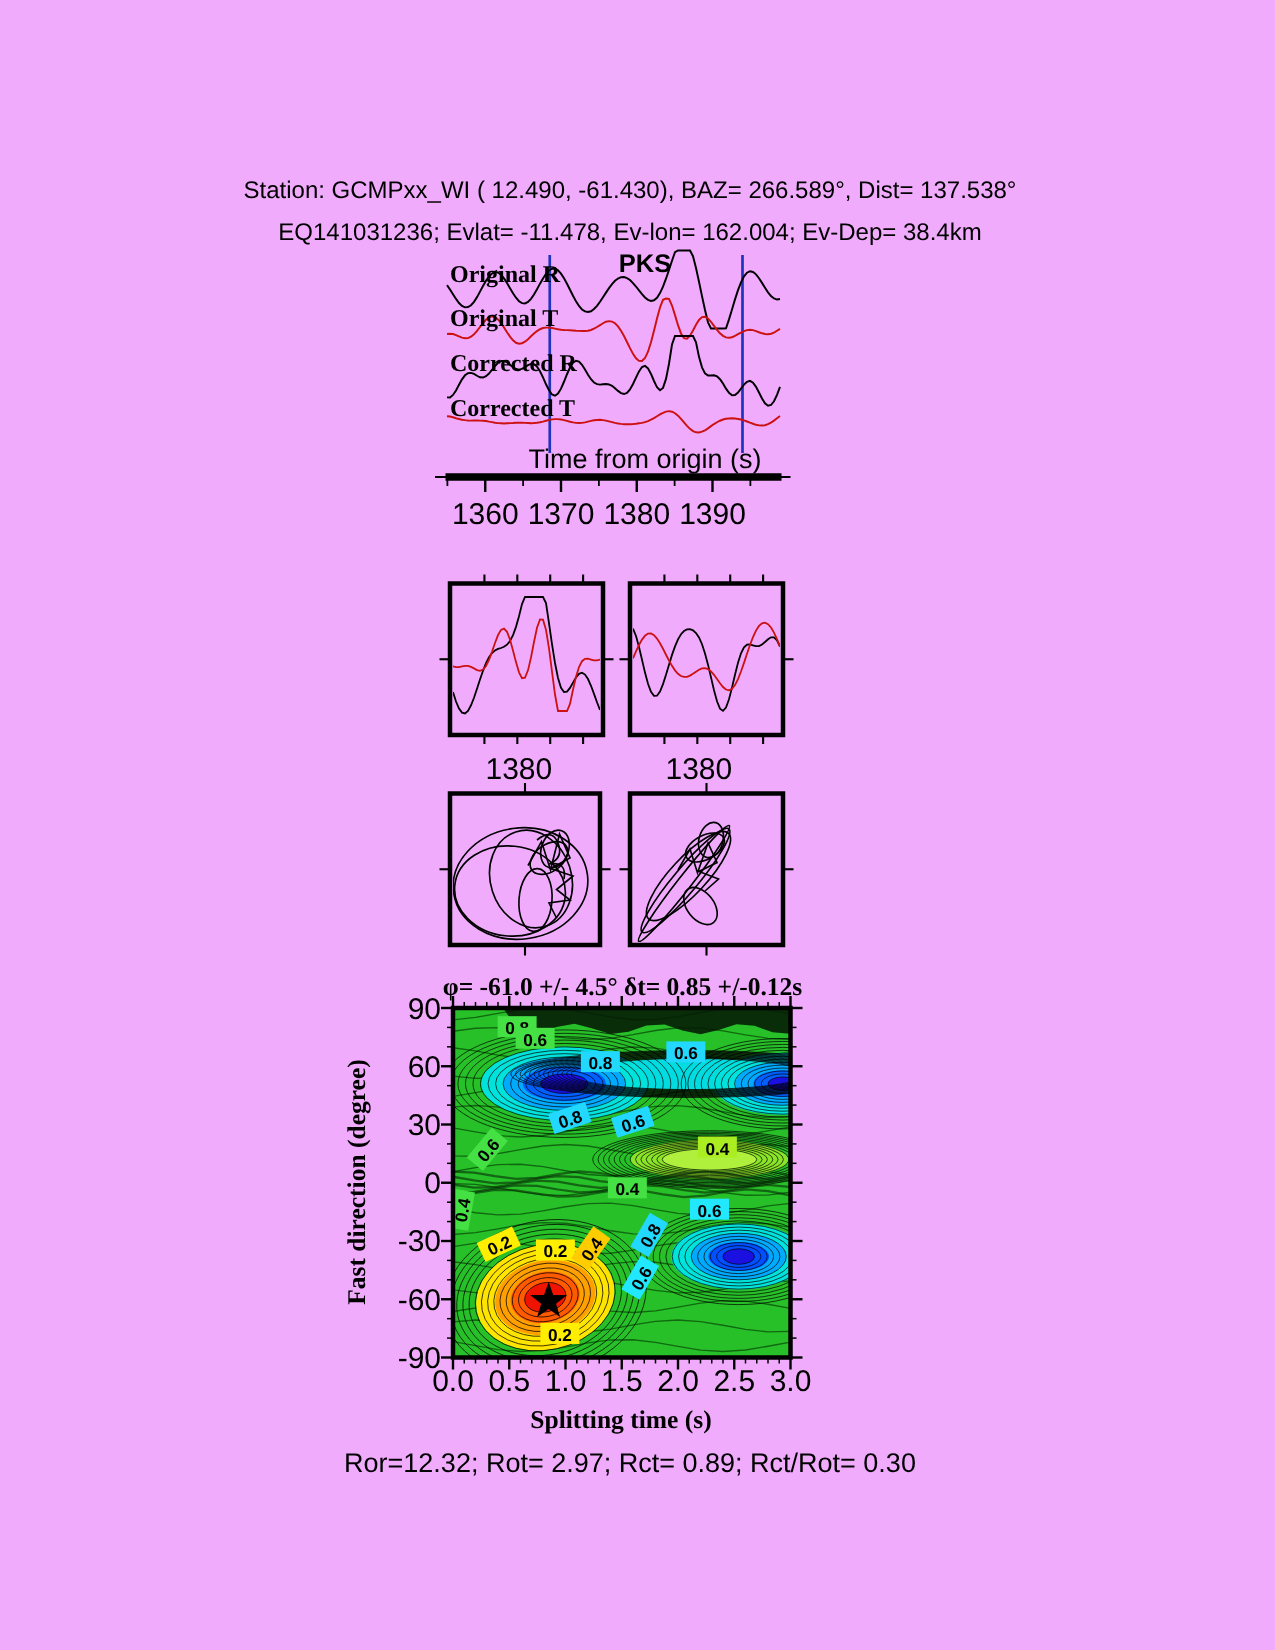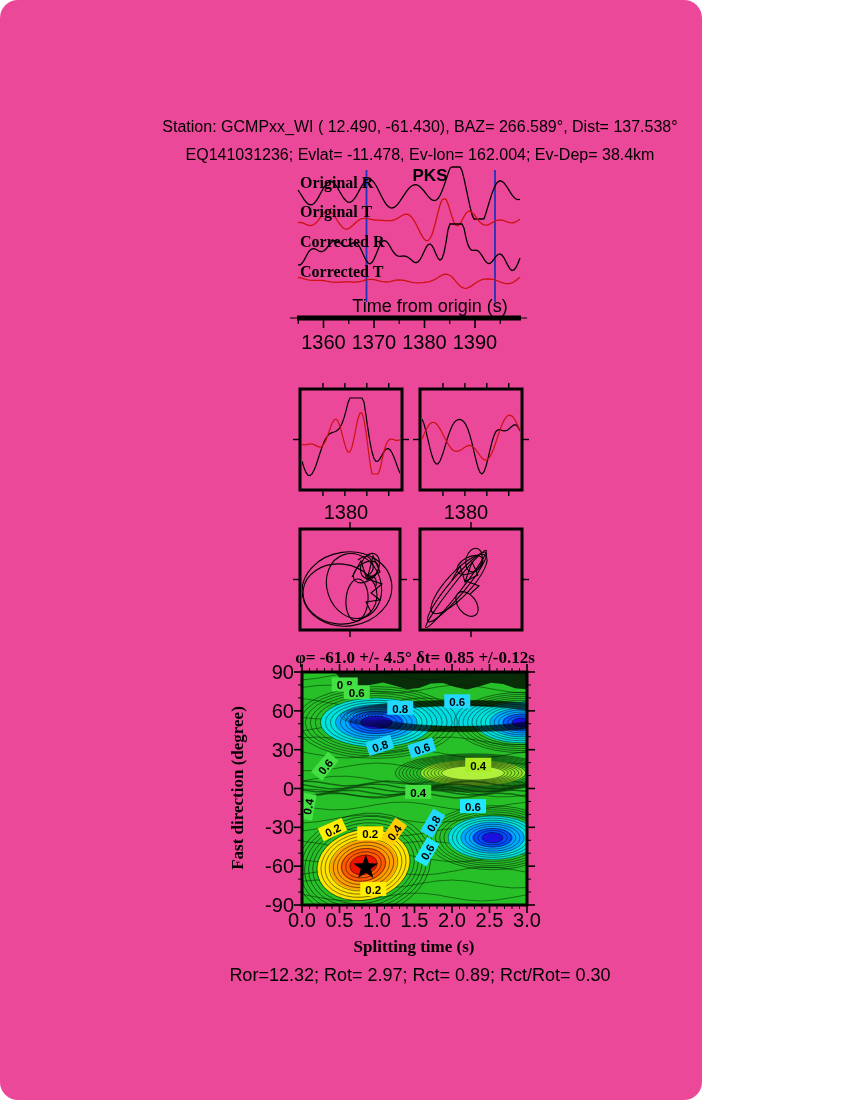--- a/index.html
+++ b/index.html
@@ -1,17 +1,17 @@
 <!DOCTYPE html>
 <html><head>
 <meta charset="utf-8">
 <style>
   html,body{margin:0;padding:0;background:#ffffff;}
-  .page{position:relative;width:702px;height:1100px;background:#ec4899;overflow:hidden;
-        font-family:"Liberation Sans",sans-serif;border-radius:18px;}
+  .page{position:relative;width:850px;height:1100px;background:#f0abfc;overflow:hidden;
+        font-family:"Liberation Sans",sans-serif;}
   svg text{user-select:none;}
   .t-sans{font-family:"Liberation Sans",sans-serif;fill:#000;}
   .t-serifb{font-family:"Liberation Serif",serif;font-weight:bold;fill:#000;}
   .mid{text-anchor:middle;}
   .end{text-anchor:end;}
 </style>
 </head>
 <body>
 
 <div class="page">

